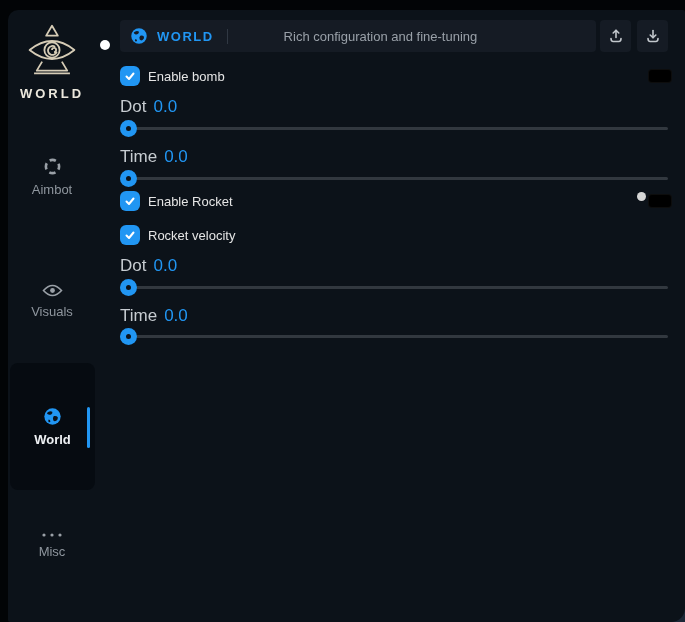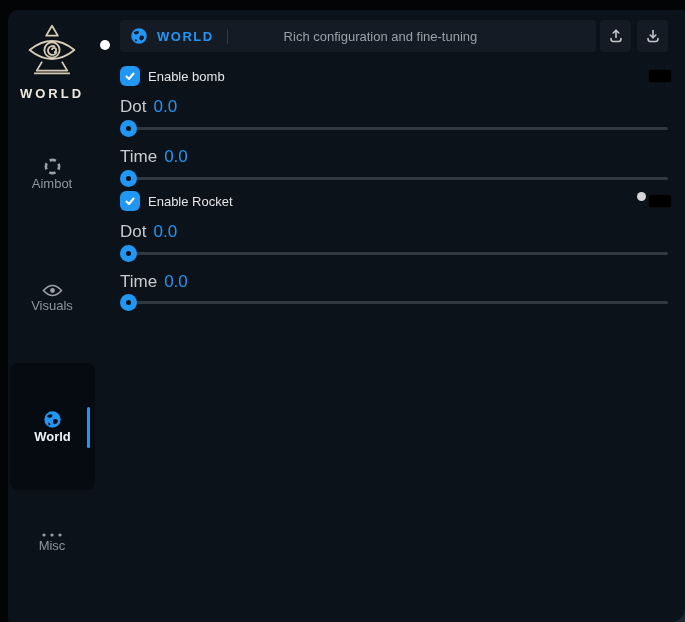--- a/index.html
+++ b/index.html
@@ -5,21 +5,21 @@
   html,body{margin:0;padding:0;width:685px;height:622px;background:#020406;overflow:hidden;
     font-family:"Liberation Sans",sans-serif;-webkit-font-smoothing:antialiased;}
   .corner-bg{position:absolute;right:0;bottom:0;width:26px;height:26px;background:#1c2736;}
   .window{position:absolute;left:8px;top:10px;width:677px;height:612px;background:#0c1219;
     border-radius:10px 2px 14px 2px;}
   
   .sidebar{position:absolute;left:0;top:0;width:104px;height:100%;}
   .brand{position:absolute;left:0;top:14px;width:88px;text-align:center;}
   .brand-name{margin-top:6px;color:#ece8dd;font-size:13px;font-weight:bold;letter-spacing:3px;}
   .side-item{position:absolute;left:0;width:88px;display:flex;flex-direction:column;align-items:center;
-    cursor:pointer;}
+    gap:6px;cursor:pointer;}
   .side-item .lbl{font-size:13px;color:#8f969e;}
   .side-item.active-card{left:2px;width:85px;height:127px;background:#060b11;border-radius:8px;
     justify-content:center;}
   .side-item.active-card .lbl{color:#eef1f4;font-weight:600;}
   .active-bar{position:absolute;right:5px;top:44px;width:3px;height:41px;border-radius:2px;background:#2196f3;}
   .item-aimbot{top:147px;}
   .item-visuals{top:273px;}
   .item-world{top:353px;}
   .item-misc{top:522px;}
   
@@ -183,20 +183,28 @@
     <div class="cb-row mt12">
       <div class="checkbox checked">
         <svg class="check" width="12" height="12" viewBox="0 0 12 12">
           <path d="M2.5 6.5 L5 9 L9.5 3.5" fill="none" stroke="#ffffff" stroke-width="2" stroke-linecap="round" stroke-linejoin="round"></path>
         </svg>
       </div>
       <span class="cb-label">Enable Rocket</span>
       <div class="swatch" style="background: rgb(0, 0, 0);"></div>
     </div>
 
+    <div class="cb-row mt14">
+      <div class="checkbox checked">
+        <svg class="check" width="12" height="12" viewBox="0 0 12 12">
+          <path d="M2.5 6.5 L5 9 L9.5 3.5" fill="none" stroke="#ffffff" stroke-width="2" stroke-linecap="round" stroke-linejoin="round"></path>
+        </svg>
+      </div>
+      <span class="cb-label">Rocket velocity</span>
+    </div>
 
     <div class="slider-label mt14">
       <span class="name">Dot</span>
       <span class="val">0.0</span>
     </div>
     <div class="slider mt6">
       <div class="track"></div>
       <div class="thumb" style="left: calc(0% + 0px);"></div>
     </div>
 

